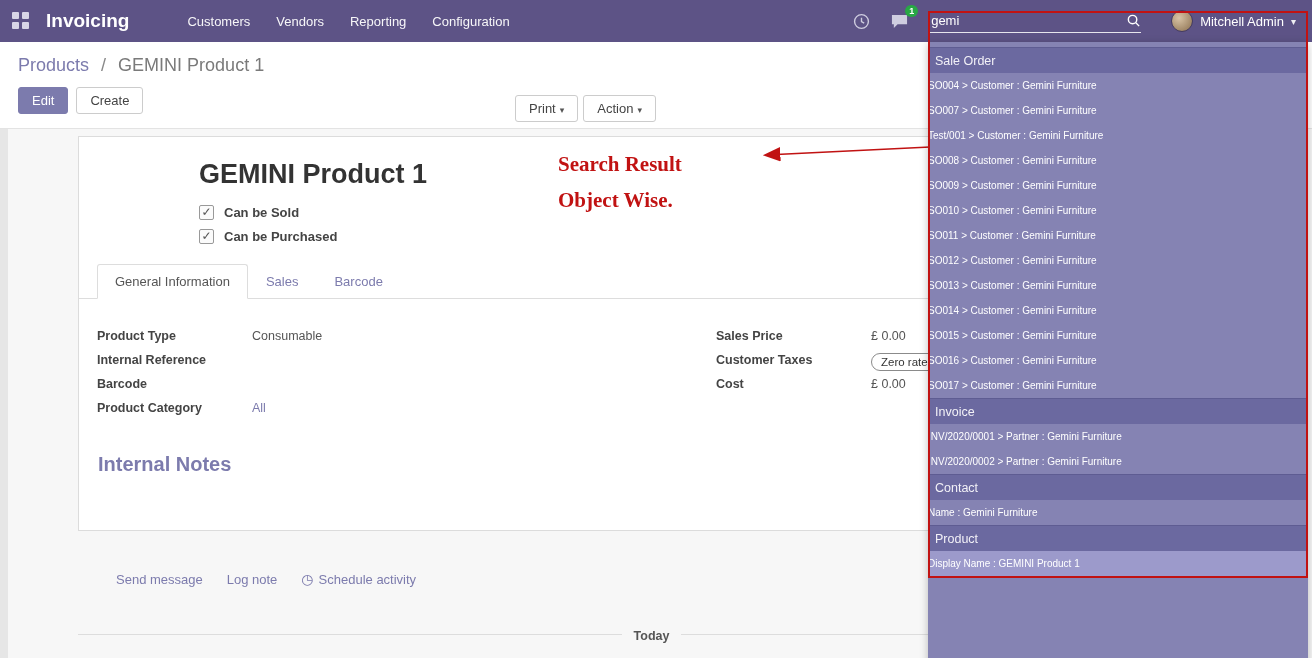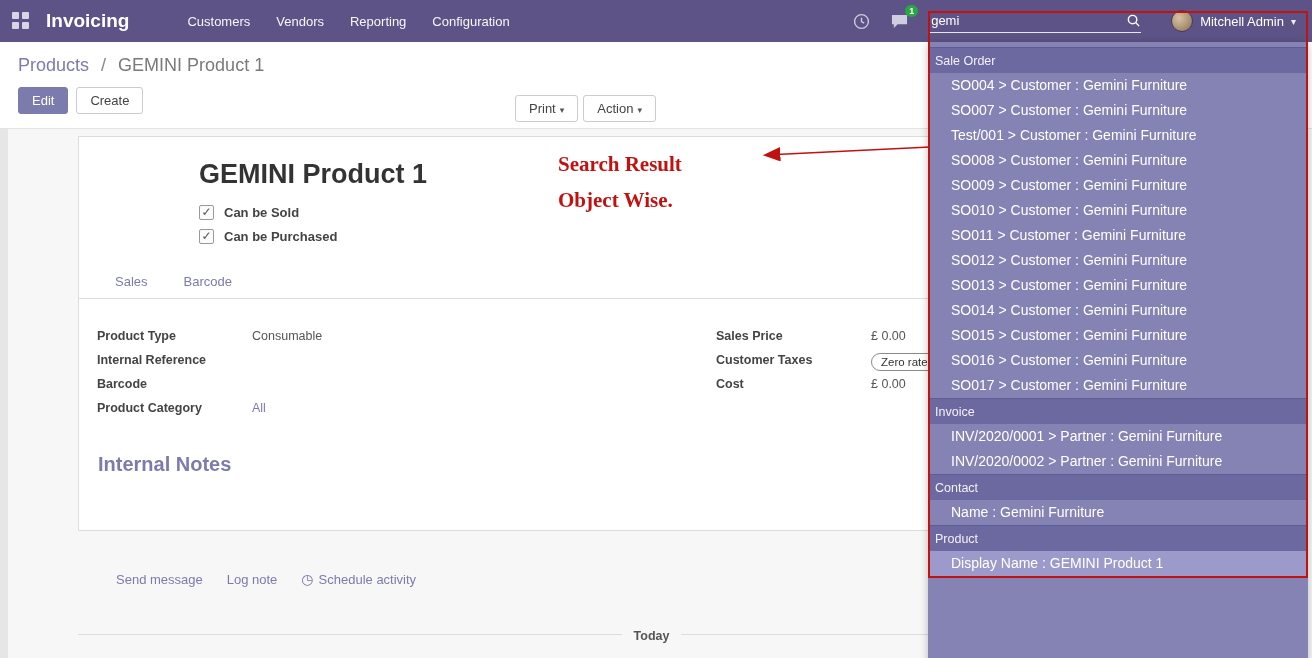--- a/index.html
+++ b/index.html
@@ -87,21 +87,21 @@
                    text-align:center; }
   .today-label { position:relative; top:-9px; background:#f7f7f7; padding:0 12px; font-size:12.5px;
                  font-weight:bold; color:#555; }
 
   
   .dropdown-panel { position:absolute; left:928px; top:42px; width:380px; height:637px;
                     background:var(--dd-bg,#8583b3); z-index:30; overflow:hidden; padding-top:5px;
                     box-shadow:0 2px 8px rgba(0,0,0,.25); }
   .dd-header { height:26px; line-height:26px; background:var(--dd-header-bg,#6b69a0); color:#f2f1f7;
                font-size:12.5px; padding-left:7px; border-top:1px solid #5e5c92; cursor:default; }
-  .dd-item { height:25px; line-height:25px; color:#fff; font-size:14px; padding-left:23px;
+  .dd-item { height:25px; line-height:25px; color:#fff; font-size:10px; 
              cursor:pointer; white-space:nowrap; overflow:hidden; }
   .dd-item.highlight { background:var(--dd-highlight,#9c9acb); }
 
   
   .red-border { position:absolute; left:928px; top:11px; width:380px; height:567px;
                 border:2px solid var(--annotation-red,#c11212); z-index:40; pointer-events:none; }
   .annotation-text { position:absolute; left:558px; top:146px; z-index:15;
                      font-family:"Liberation Serif",serif; font-size:21px; font-weight:600;
                      color:var(--annotation-red,#c11212); line-height:36px; }
   .annotation-arrow { position:absolute; left:752px; top:140px; z-index:15; }
@@ -186,20 +186,21 @@
             <div class="cb-row">
               <span class="cb-box">✓</span>
               <span class="cb-label">Can be Sold</span>
             </div>
             <div class="cb-row">
               <span class="cb-box">✓</span>
               <span class="cb-label">Can be Purchased</span>
             </div>
           </div>
         <div class="tab-bar">
+            <span class="tab active">General Information</span>
             <span class="tab">Sales</span>
             <span class="tab">Barcode</span>
           </div>
         <div class="field-columns">
           <div class="field-group">
               <div class="field-row">
                 <span class="field-label">Product Type</span>
                 <span class="field-value">Consumable</span>
               </div>
               <div class="field-row">

